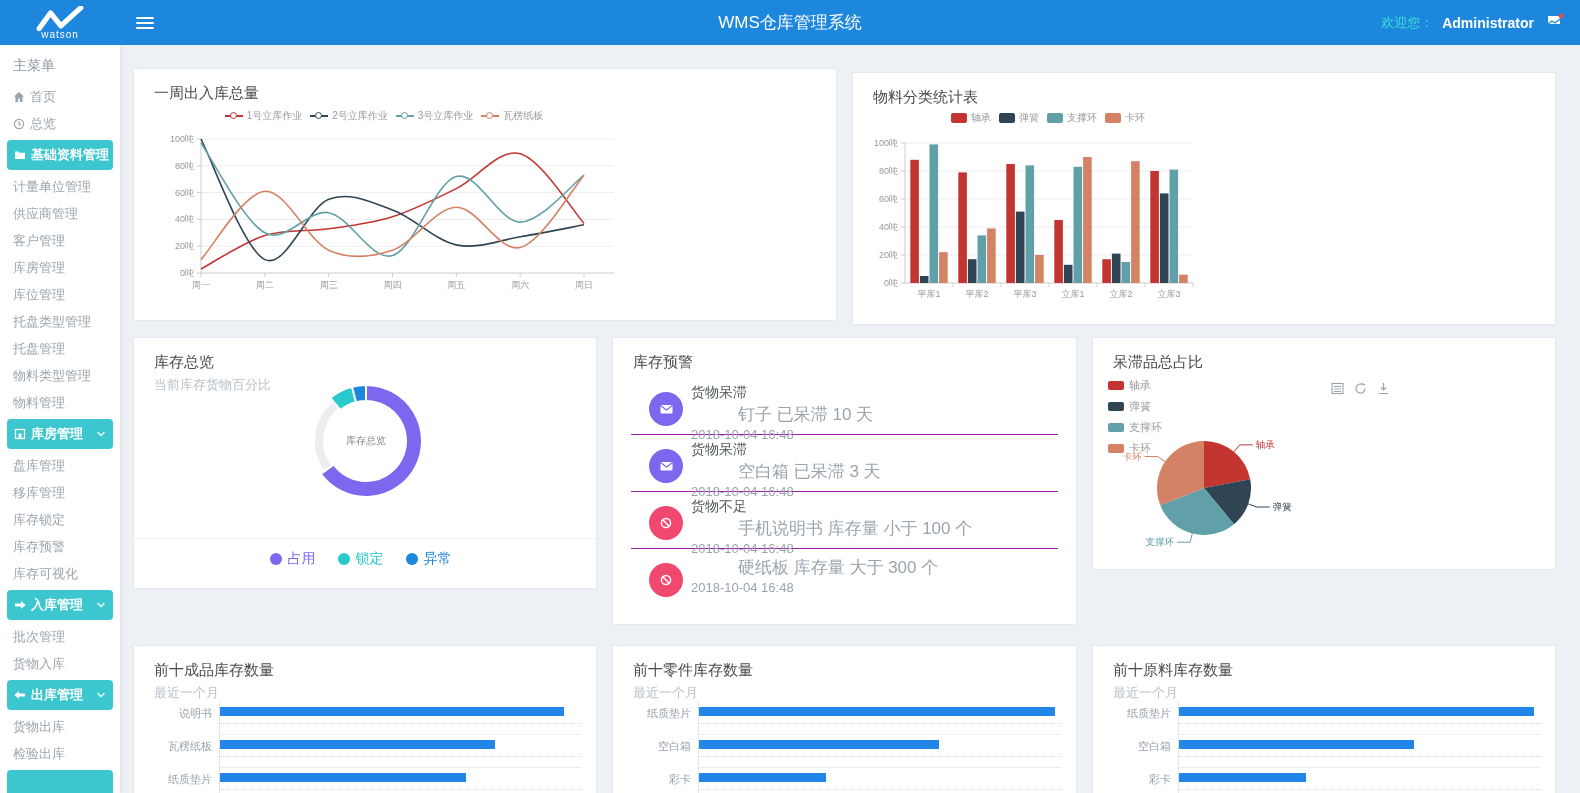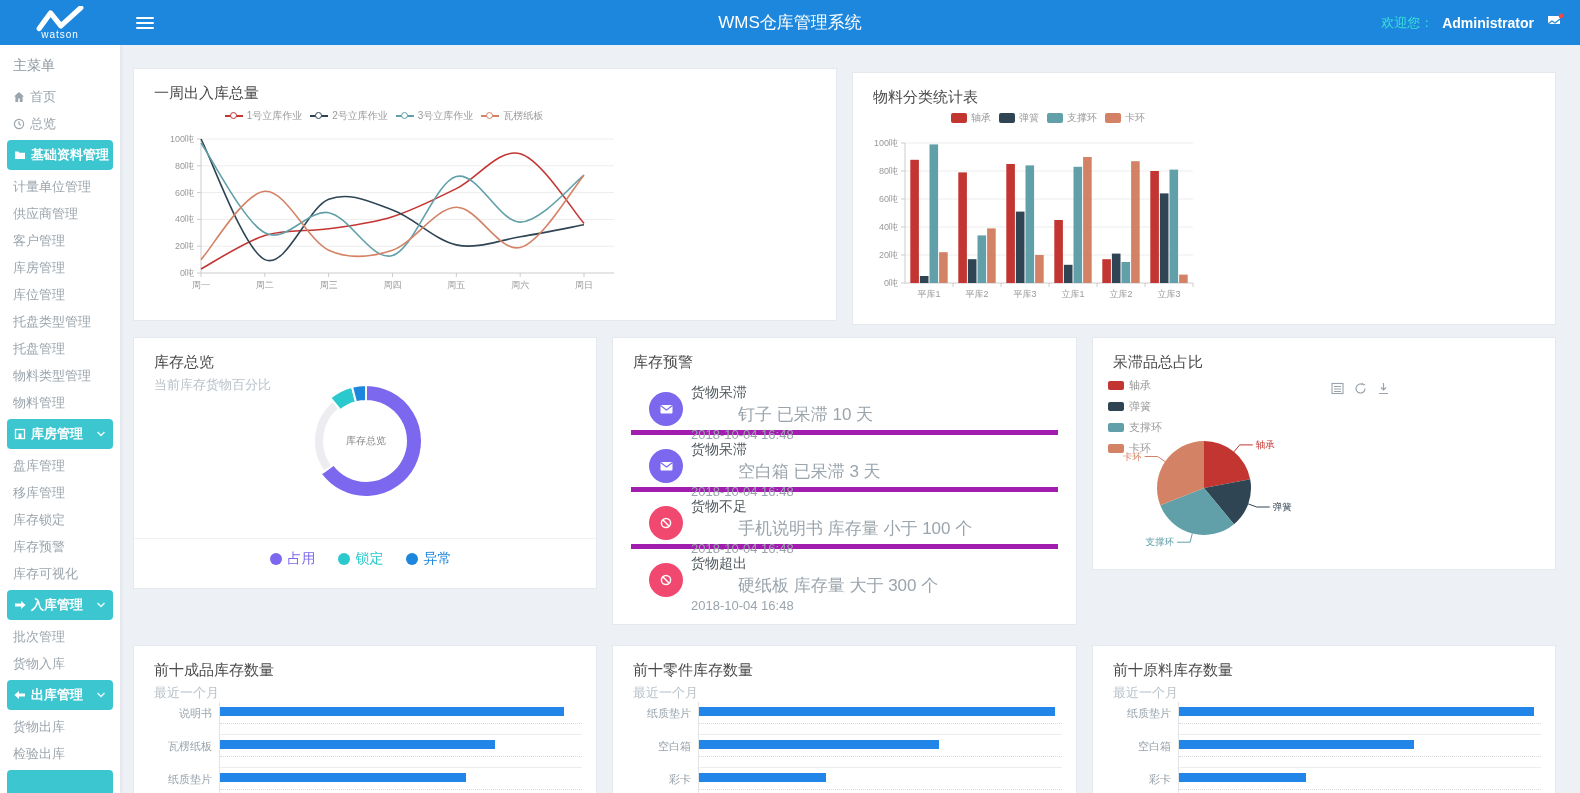--- a/index.html
+++ b/index.html
@@ -42,21 +42,21 @@
   .dlg-item{display:flex;align-items:center;gap:6px;cursor:pointer}
   .dlg-dot{width:12px;height:12px;border-radius:50%}
   
   .pie-legend{position:absolute;left:15px;top:40px;display:flex;flex-direction:column;gap:6px;font-size:11px;color:#999}
   .plg-item{display:flex;align-items:center;gap:5px;cursor:pointer}
   .plg-swatch{display:inline-block;width:16px;height:9px;border-radius:2px}
   .toolbox{position:absolute;left:238px;top:44px;display:flex;gap:10px;color:#9aa3ab}
   .toolbox span{cursor:pointer;display:flex}
   
   .alert-list{position:absolute;left:0;right:0;top:40px}
-  .alert-item{position:relative;height:57px;border-bottom:5px solid #a21caf;margin:0 18px;padding-top:6px;box-sizing:border-box}
+  .alert-item{position:relative;height:57px;border-bottom:1px solid #a21caf;margin:0 18px;padding-top:6px;box-sizing:border-box}
   .alert-item:last-child{border-bottom:none}
   .alert-ico{position:absolute;left:18px;top:14px;width:34px;height:34px;border-radius:50%;display:flex;align-items:center;justify-content:center}
   .alert-tit{margin-left:60px;font-size:14px;color:#515a5e}
   .alert-desc{margin-left:107px;font-size:17px;color:#9aa4ac;margin-top:1px}
   .alert-time{margin-left:60px;font-size:13px;color:#9aa4ac;margin-top:1px}
   
   .hrows{position:absolute;left:20px;right:14px;top:56px}
   .hrow{height:33px;position:relative;display:flex;align-items:flex-start}
   .hrow::after{content:'';position:absolute;left:64px;right:0;bottom:0;border-top:1px solid #ededf0}
   .hlabel{width:58px;text-align:right;padding-right:7px;font-size:11px;color:#98a2aa;margin-top:4px;overflow:hidden;white-space:nowrap}
@@ -439,21 +439,20 @@
         <div class="alert-desc">手机说明书 库存量 小于 100 个</div>
         <div class="alert-time">2018-10-04 16:48</div>
       </div>
       <div class="alert-item">
         <span class="alert-ico" style="background: rgb(241, 72, 111);">
           <svg width="14" height="14" viewBox="0 0 14 14" fill="none" stroke="#fff" stroke-width="1.5">
             <circle cx="7" cy="7" r="4.6"></circle>
             <path d="M3.8 3.8l6.4 6.4"></path>
           </svg>
         </span>
-        <div class="alert-tit">货物超出</div>
         <div class="alert-desc">硬纸板 库存量 大于 300 个</div>
         <div class="alert-time">2018-10-04 16:48</div>
       </div>
     </div>
 </div>
 
 <div class="card" style="left:1092px;top:337px;width:464px;height:233px">
   <div class="card-title">呆滞品总占比</div>
   <div class="pie-legend">
       <span class="plg-item">

